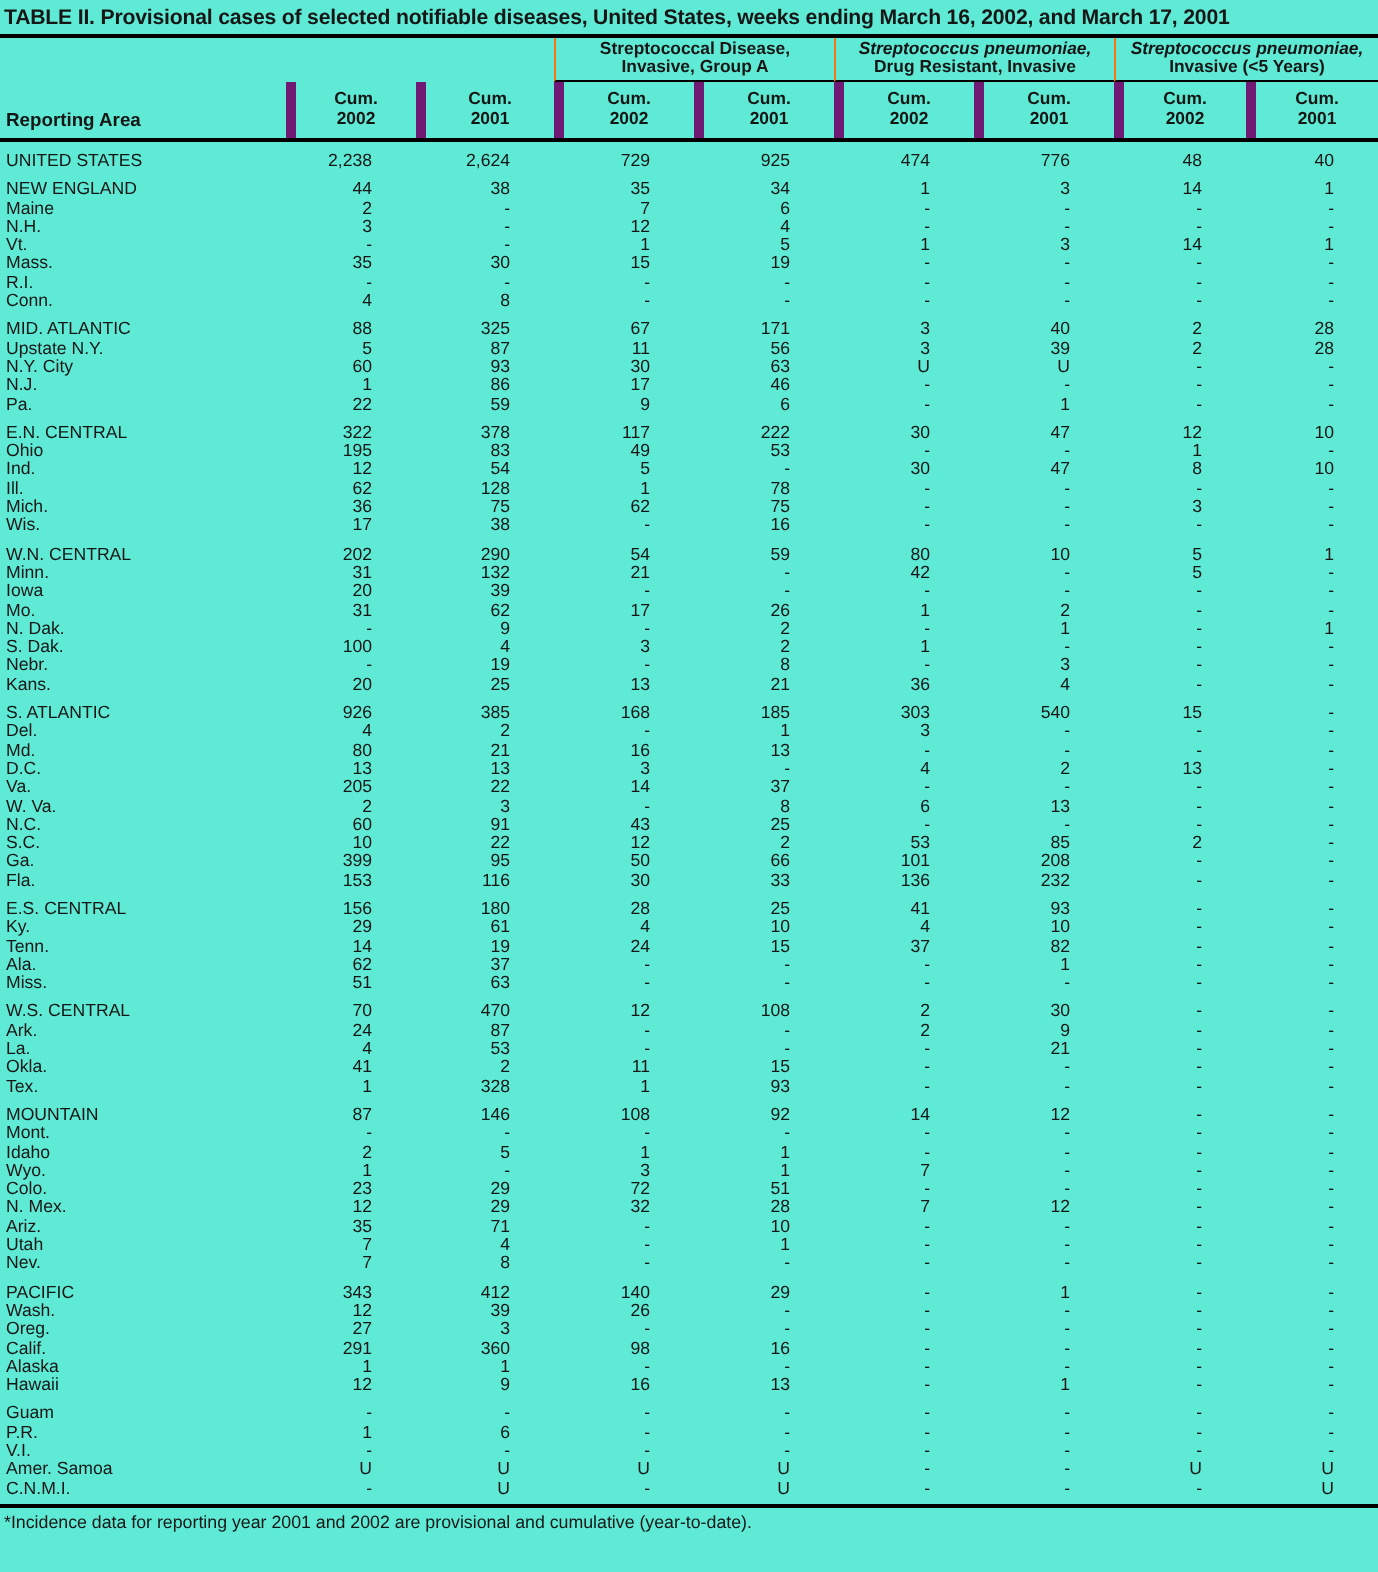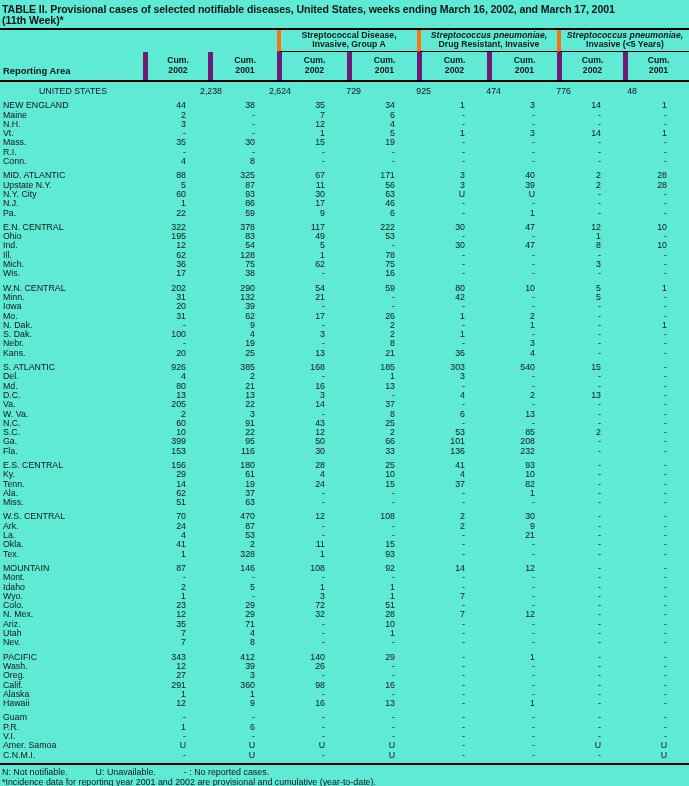--- a/index.html
+++ b/index.html
@@ -32,21 +32,21 @@
     grid-template-rows:22px 28px;
   }
   .ra-head {
     grid-column:1; grid-row:1 / 3;
     display:flex; align-items:flex-end;
     padding:0 0 4px 3px;
     font-weight:bold; font-size:9.4px;
   }
   .ghead {
     grid-row:1;
-    border-left:4px solid #f97316;
+    border-left:1px solid #f97316;
     border-bottom:1px solid #000;
     display:flex; flex-direction:column; justify-content:flex-end; align-items:center;
     text-align:center;
     font-weight:bold; font-size:8.7px; line-height:9.6px;
     padding-bottom:1px;
     white-space:nowrap;
   }
   .g0 { grid-column:2 / span 2; }
   .g1 { grid-column:4 / span 2; }
   .g2 { grid-column:6 / span 2; }
@@ -60,21 +60,21 @@
   }
   .c1 { grid-column:2; } .c2 { grid-column:3; } .c3 { grid-column:4; } .c4 { grid-column:5; }
   .c5 { grid-column:6; } .c6 { grid-column:7; } .c7 { grid-column:8; } .c8 { grid-column:9; }
 
   .tbody {
     padding-top:5px;
     padding-bottom:3px;
     border-bottom:2px solid #000;
   }
   .section { margin-top:5px; }
-  .section:first-child { margin-top:0;margin-left:36px; }
+  .section:first-child { margin-top:0; }
   .trow {
     display:grid;
     grid-template-columns:143px 65px 69px 70px 70px 70px 70px 66px 66px;
     height:9.3px;
   }
   .cell { overflow:visible; }
   .rlabel {
     font-size:8.8px; line-height:9.3px;
     padding-left:3px;
     white-space:nowrap;
@@ -92,21 +92,20 @@
   }
   .fn-row span { margin-right:28px; }
 </style>
 </head>
 <body>
 
 <div class="page">
 
   <div class="title">
     <div>TABLE II. Provisional cases of selected notifiable diseases, United States, weeks ending March 16, 2002, and March 17, 2001</div>
-    <div>(11th Week)*</div>
   </div>
 
   <div class="grid9 thead">
     <div class="cell ra-head">Reporting Area</div>
 
     <div class="cell ghead g1">
       <span>Streptococcal Disease,</span>
       <span>Invasive, Group A</span>
     </div>
     <div class="cell ghead g2">
@@ -908,19 +907,16 @@
           <div class="cell vcell">U</div>
           <div class="cell vcell">-</div>
           <div class="cell vcell">-</div>
           <div class="cell vcell">-</div>
           <div class="cell vcell">U</div>
         </div>
       </div>
     </div>
 
   <div class="footnotes">
-    <div class="fn-row">
-      <span>N: Not notifiable.</span><span>U: Unavailable.</span><span>- : No reported cases.</span>
-    </div>
     <div>*Incidence data for reporting year 2001 and 2002 are provisional and cumulative (year-to-date).</div>
   </div>
 
 </div>
 
 </body></html>

